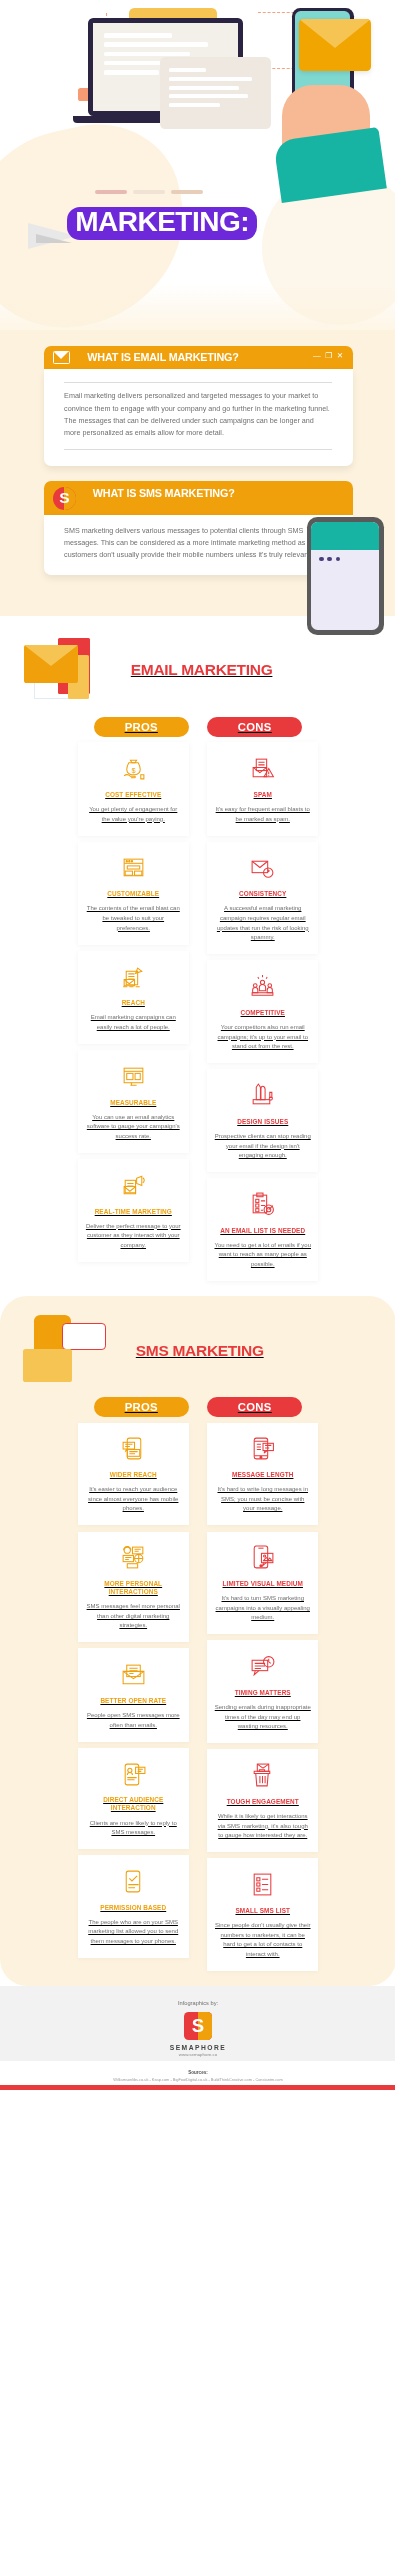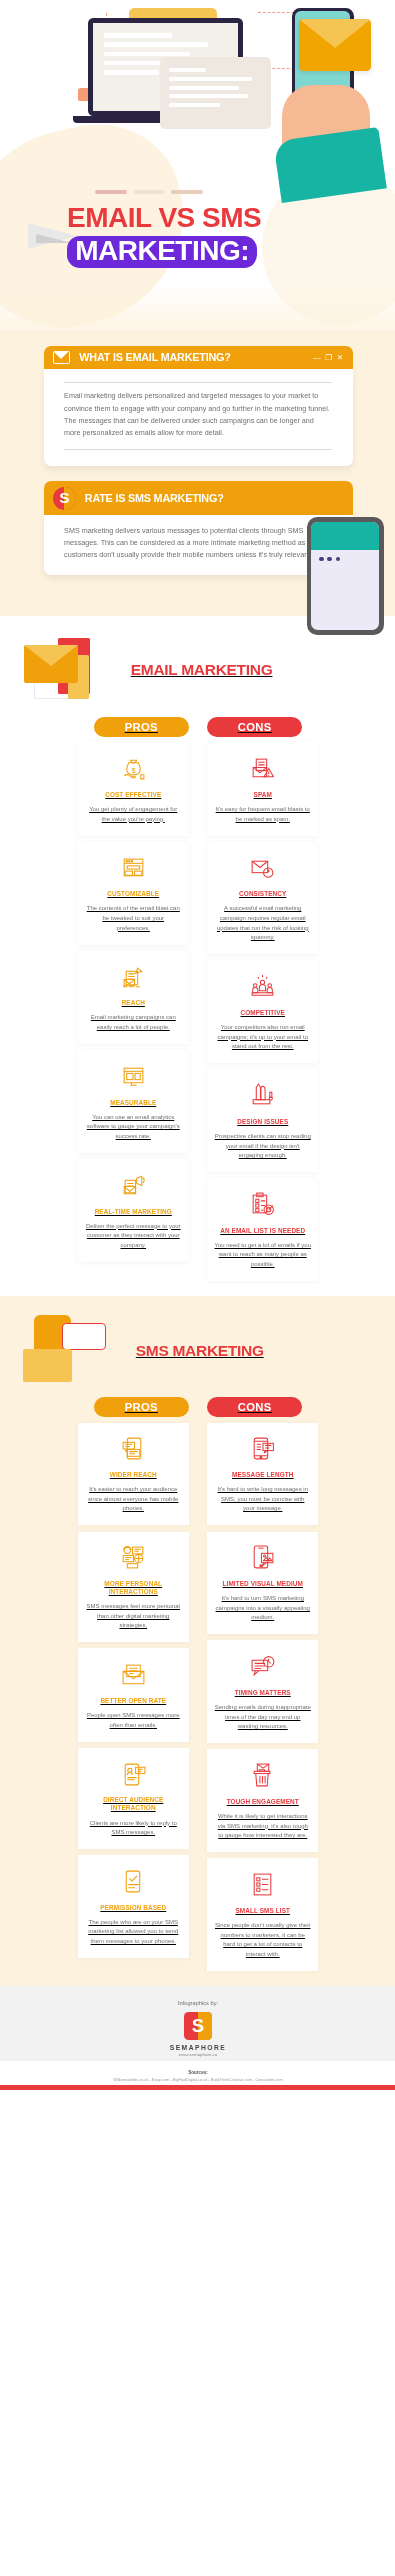--- a/index.html
+++ b/index.html
@@ -96,21 +96,21 @@
   .deco-bars { position:absolute; left:95px; top:190px; display:flex; gap:6.2px; }
   .deco-bars span { display:block; width:32px; height:3.6px; border-radius:2.1px; }
 
   
   .defs { position:relative; background:#fdf2dd; padding:15.5px 0 26px 0; }
   .defs-top-fade { position:absolute; left:0; top:-46px; width:100%; height:62px;
                    background:linear-gradient(to bottom,rgba(253,242,221,0),#fdf2dd); }
   .panel { position:relative; width:309px; margin:0 auto 15.5px auto; z-index:4; }
   .panel-head {
     background:#efa00b; border-radius:7.2px 7.2px 0 0; padding:5.7px 9.3px;
-    display:flex; align-items:center; gap:9px; color:#fff;
+    display:flex; align-items:flex-start; gap:17px; color:#fff;
   }
   .panel-head .ptitle { font-size:10.8px; font-weight:bold; letter-spacing:-0.2px; flex:1; }
   .win-ctrl { display:flex; gap:4.6px; align-items:center; font-size:7.7px; }
   .panel-body {
     background:#fff; border-radius:0 0 7.2px 7.2px; padding:9.3px 20.6px 13.4px 20.6px;
     box-shadow:0 3.1px 7.2px rgba(0,0,0,.07);
   }
   .hr-line { height:0.5px; background:#dcdcdc; margin:3.1px 0 8.2px 0; }
   .hr-line.bot { margin:9.3px 0 3.1px 0; }
   .panel-text { font-size:7.2px; line-height:1.7; color:#6f6f6f; }
@@ -157,21 +157,21 @@
   .card {
     background:#fff; padding:10.3px 7.2px 11.3px 7.2px; text-align:center;
     box-shadow:0 1px 5.2px rgba(0,0,0,.05); min-height:93px;
   }
   .card .ico { height:32px; display:flex; align-items:center; justify-content:center; margin-bottom:6.2px; }
   .card .ttl { font-size:6.4px; font-weight:bold; letter-spacing:0.1px; margin-bottom:6.2px; line-height:1.25; }
   .card.pro .ttl { color:#efa00b; }
   .card.con .ttl { color:#e8393c; }
   .card .desc { font-size:6px; line-height:1.6; color:#6f6f6f; }
 
-  .sms-section { background:#fdf2dd; }
+  .sms-section { background:#fdf2dd;border-radius:27px; }
   .sms-section .card { box-shadow:0 1px 5.2px rgba(0,0,0,.04); }
 
   
   .sms-illu { width:108px; height:77px; position:relative; }
 
   
   .footer { background:#f2f2f2; padding:13.4px 0 4.1px 0; text-align:center; }
   .fc-label { font-size:5.7px; color:#6f6f6f; margin-bottom:6.2px; }
   .fc-logo {
     width:28px; height:28px; border-radius:4.6px; background:#e8393c; margin:0 auto;
@@ -243,21 +243,20 @@
     <div class="deco-bars">
       <span style="background:#e8b9b2"></span>
       <span style="background:#f0e3d6"></span>
       <span style="background:#e8cdb9"></span>
     </div>
 
     <div class="paper-plane"></div>
     <div class="paper-plane2"></div>
 
     <div class="title-block">
-      <div class="t-line1">EMAIL VS SMS</div>
       <div class="t-line2">MARKETING:</div>
     </div>
   </div>
 
   <div class="defs">
     <div class="defs-top-fade"></div>
 
     <div class="panel">
       <div class="panel-head">
         <span class="env-icon"></span>
@@ -283,21 +282,21 @@
               <i></i>
               <i></i>
               <i></i>
             </div>
         </div>
       </div>
       <div class="panel-head">
         <span class="s-logo">
             <span>S</span>
           </span>
-        <span class="ptitle">RATE IS SMS MARKETING?</span>
+        <span class="ptitle">WHAT IS SMS MARKETING?</span>
       </div>
       <div class="panel-body">
         <div class="panel-text">SMS marketing delivers various messages to potential clients through SMS messages. This can be considered as a more intimate marketing method as customers don't usually provide their mobile numbers unless it's truly relevant.</div>
       </div>
     </div>
   </div>
 
   <div class="section">
     <div class="sec-head">
       <div class="sec-illu">

